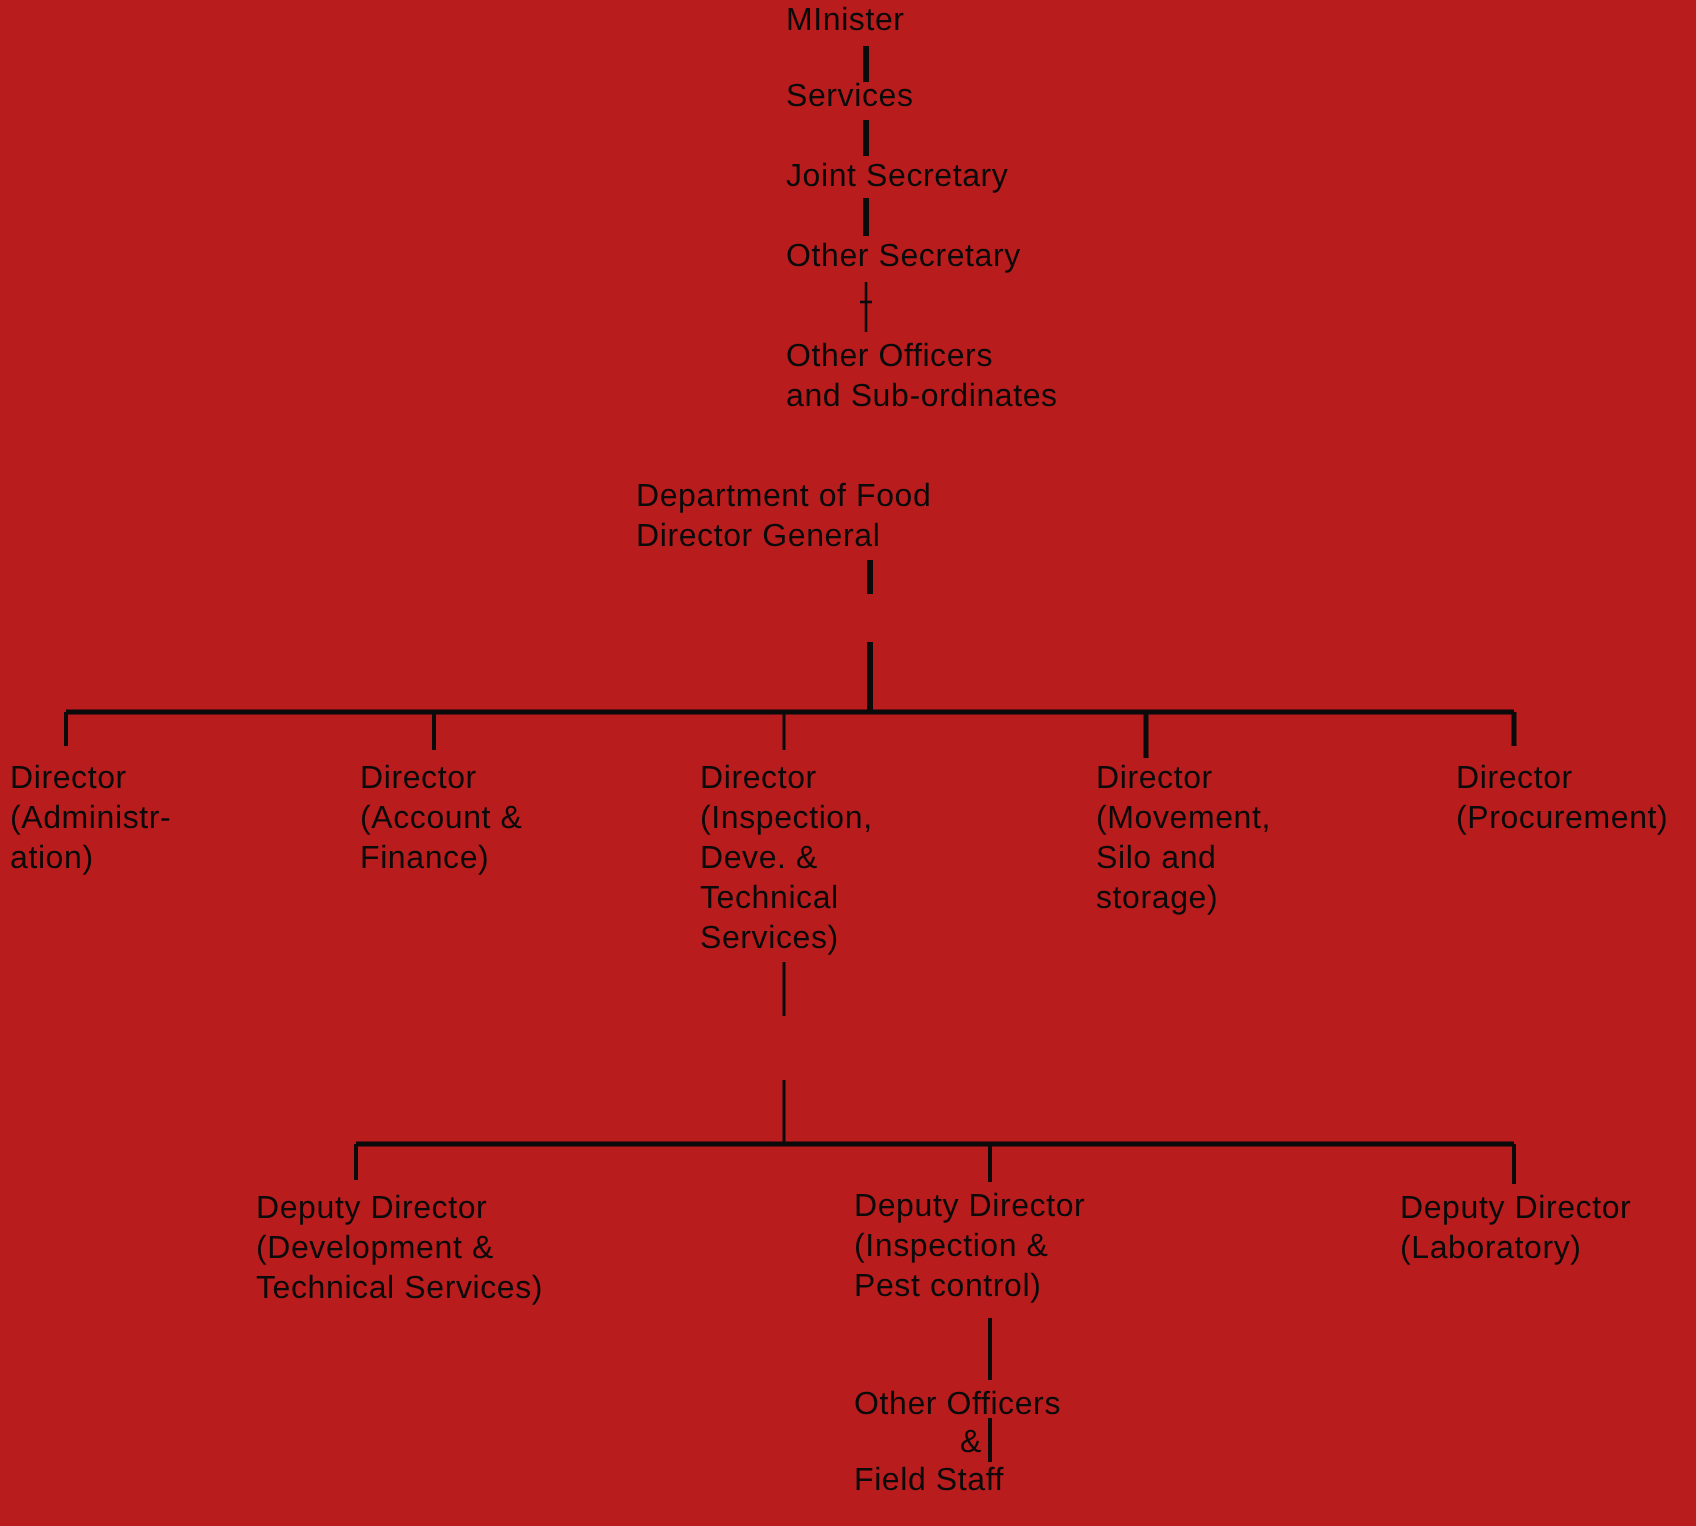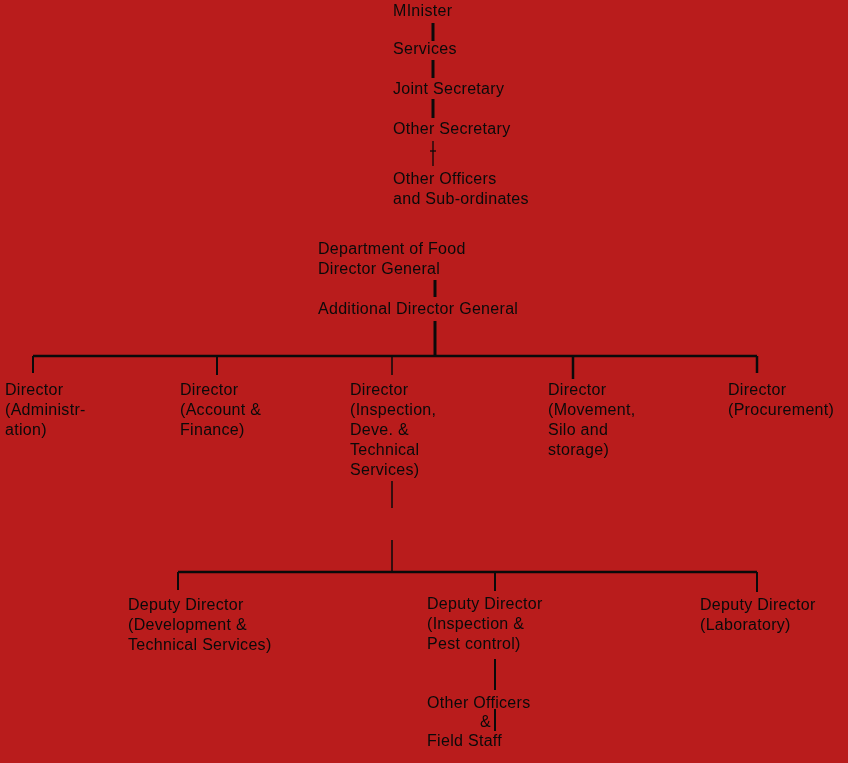--- a/index.html
+++ b/index.html
@@ -86,21 +86,20 @@
 
   <div class="node pos-minister">MInister</div>
   <div class="node pos-secretary">Services</div>
   <div class="node pos-joint-sec">Joint Secretary</div>
   <div class="node pos-deputy-sec">Other Secretary</div>
   <div class="node pos-other-officers">Other Officers
 and Sub-ordinates</div>
 
   <div class="node bold pos-dept-name">Department of Food</div>
   <div class="node pos-dept-head">Director General</div>
-  <div class="node pos-adg">Additional Director General</div>
 
   <div class="node pos-dir-admin">Director
 (Administr-
 ation)</div>
   <div class="node pos-dir-account">Director
 (Account &amp;
 Finance)</div>
   <div class="node pos-dir-inspection">Director
 (Inspection,
 Deve. &amp;

